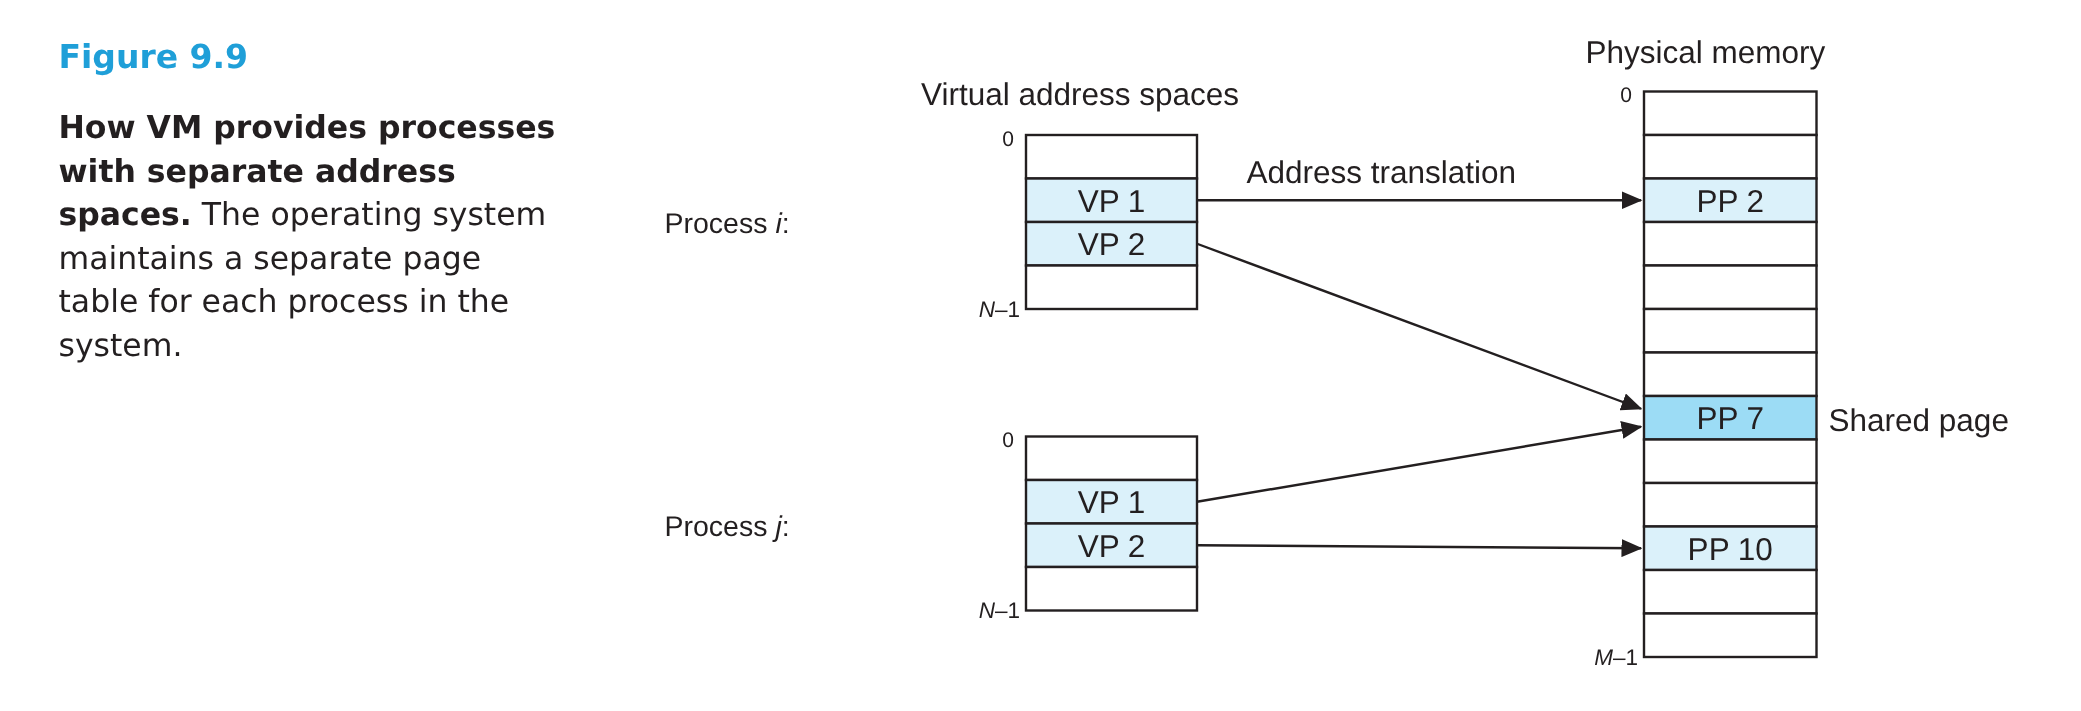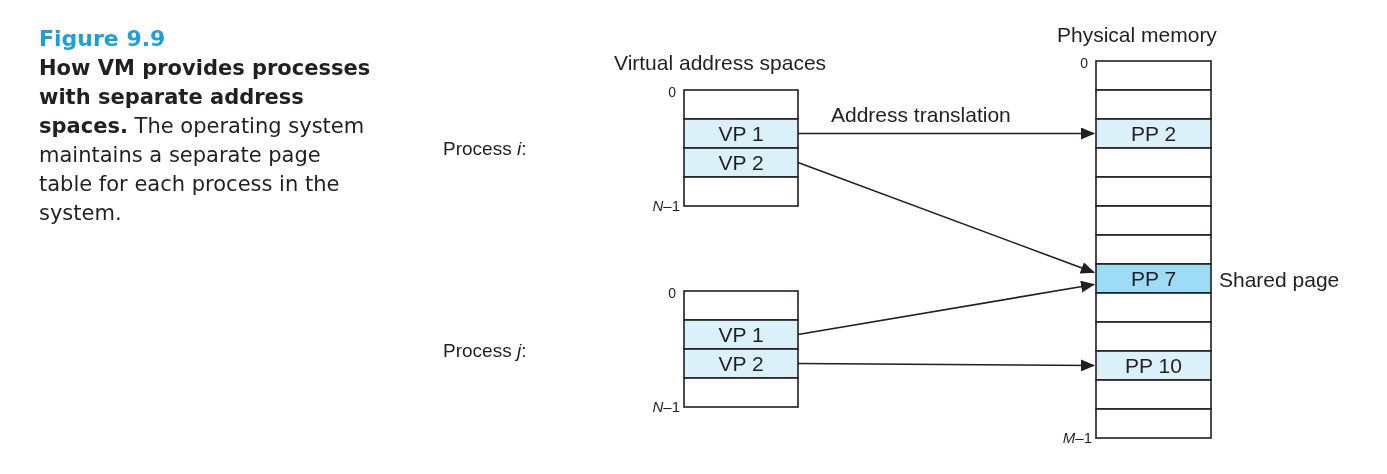--- a/index.html
+++ b/index.html
@@ -1,19 +1,19 @@
 <!DOCTYPE html>
 <html><head>
 <meta charset="utf-8">
 <style>
   html, body { margin: 0; padding: 0; background: #ffffff; }
   body { width: 1387px; height: 474px; position: relative; overflow: hidden; }
   .caption { position: absolute; left: 39px; top: 24px; width: 340px;
     font-family: "DejaVu Sans", sans-serif; font-size: 21px; line-height: 29px; color: #231f20; }
-  .caption .fig { color: #1f9fd8; font-weight: bold; font-size: 22px; display: block; margin-bottom: 1px; }
+  .caption .fig { color: #1f9fd8; font-weight: bold; font-size: 22px; display: block; margin-bottom: 18px; }
   .caption .bold { font-weight: bold; }
   svg { position: absolute; left: 0; top: 0; }
   .lbl { font-family: "Liberation Sans", sans-serif; fill: #231f20; }
 </style>
 </head>
 <body>
 
 <div class="caption">
   <span class="fig">Figure 9.9</span>
   <span class="bold">How VM provides processes with separate address spaces.</span><span> The operating system maintains a separate page table for each process in the system.</span>

